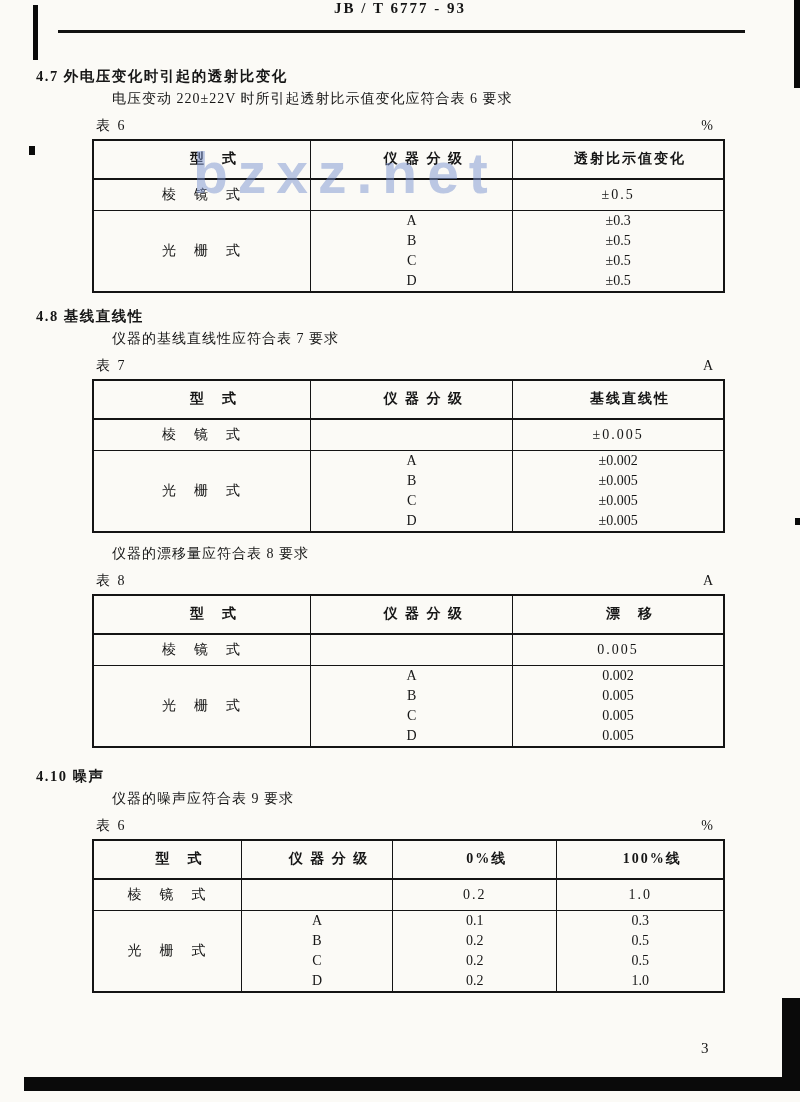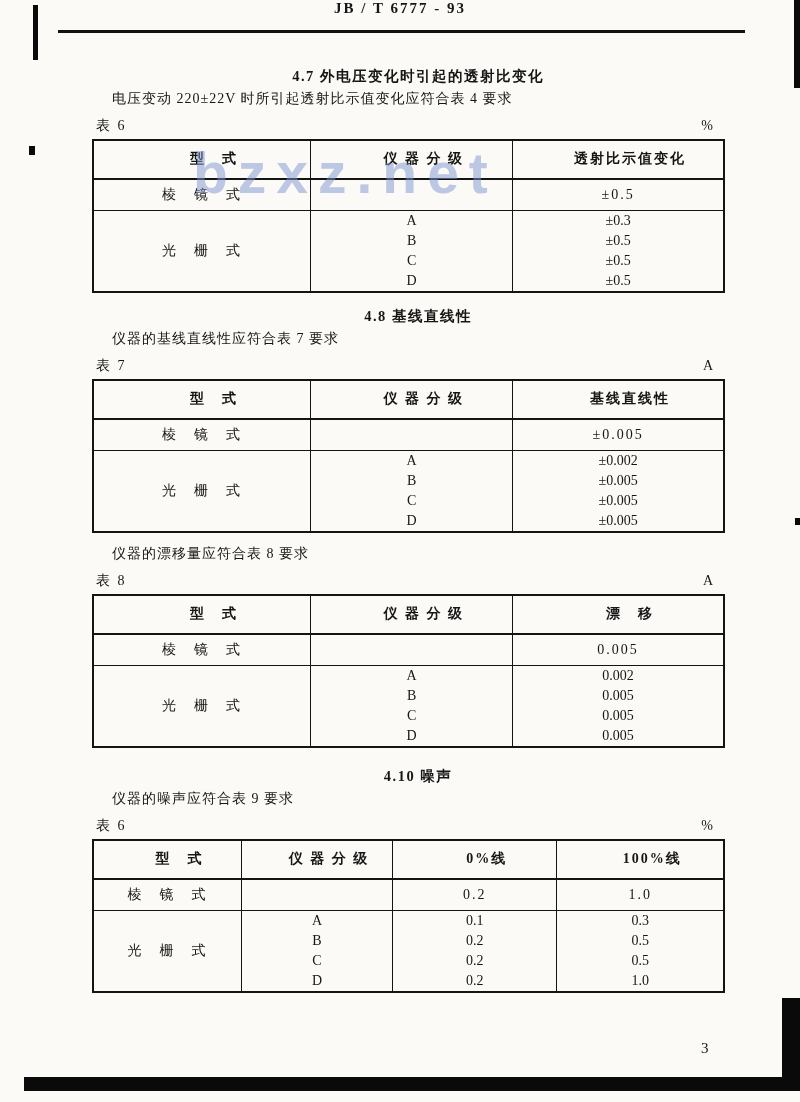--- a/index.html
+++ b/index.html
@@ -29,21 +29,20 @@
   }
 
   
   .sec-heading {
     margin-left: 36px;
     margin-bottom: 5px;
     font-size: 14.5px;
     font-weight: 600;
     letter-spacing: 1.5px;
     line-height: 17px;
-    text-align: center;
   }
   .sec-body {
     margin-left: 112px;
     font-size: 14px;
     letter-spacing: 1px;
     line-height: 17px;
   }
   .sec-1 { margin-top: 35px; }
   .sec-2 { margin-top: 15px; }
   .sec-3 { margin-top: 12px; }
@@ -131,21 +130,21 @@
 </head>
 <body>
 
 <div class="doc-header">JB / T 6777 - 93</div>
 <div class="rule"></div>
 
 <div class="watermark">bzxz.net</div>
 
 <div class="sec sec-1">
   <div class="sec-heading">4.7  外电压变化时引起的透射比变化</div>
-  <div class="sec-body">电压变动 220±22V 时所引起透射比示值变化应符合表 4 要求</div>
+  <div class="sec-body">电压变动 220±22V 时所引起透射比示值变化应符合表 6 要求</div>
   <div class="table-wrap">
     <div class="table-cap">
       <span class="cap-label">表 6</span>
       <span class="cap-unit">%</span>
     </div>
     <table class="spec">
       <colgroup>
           <col class="c1">
           <col class="c2">
           <col class="c3">

